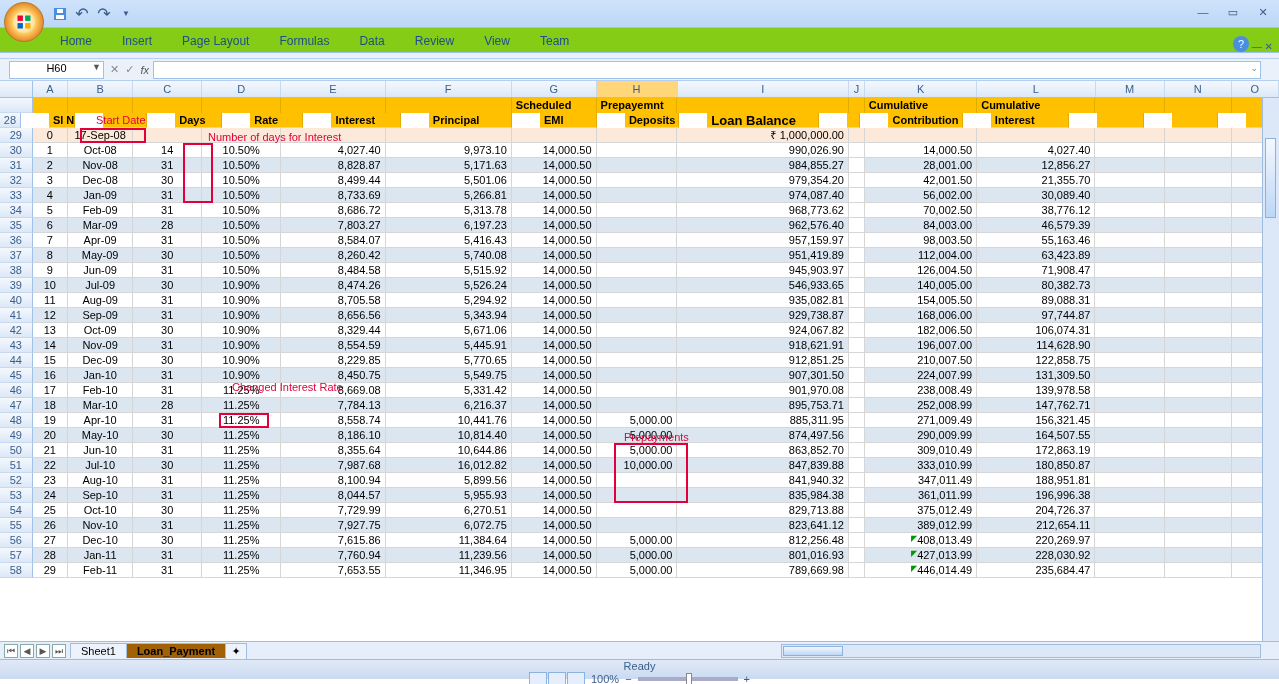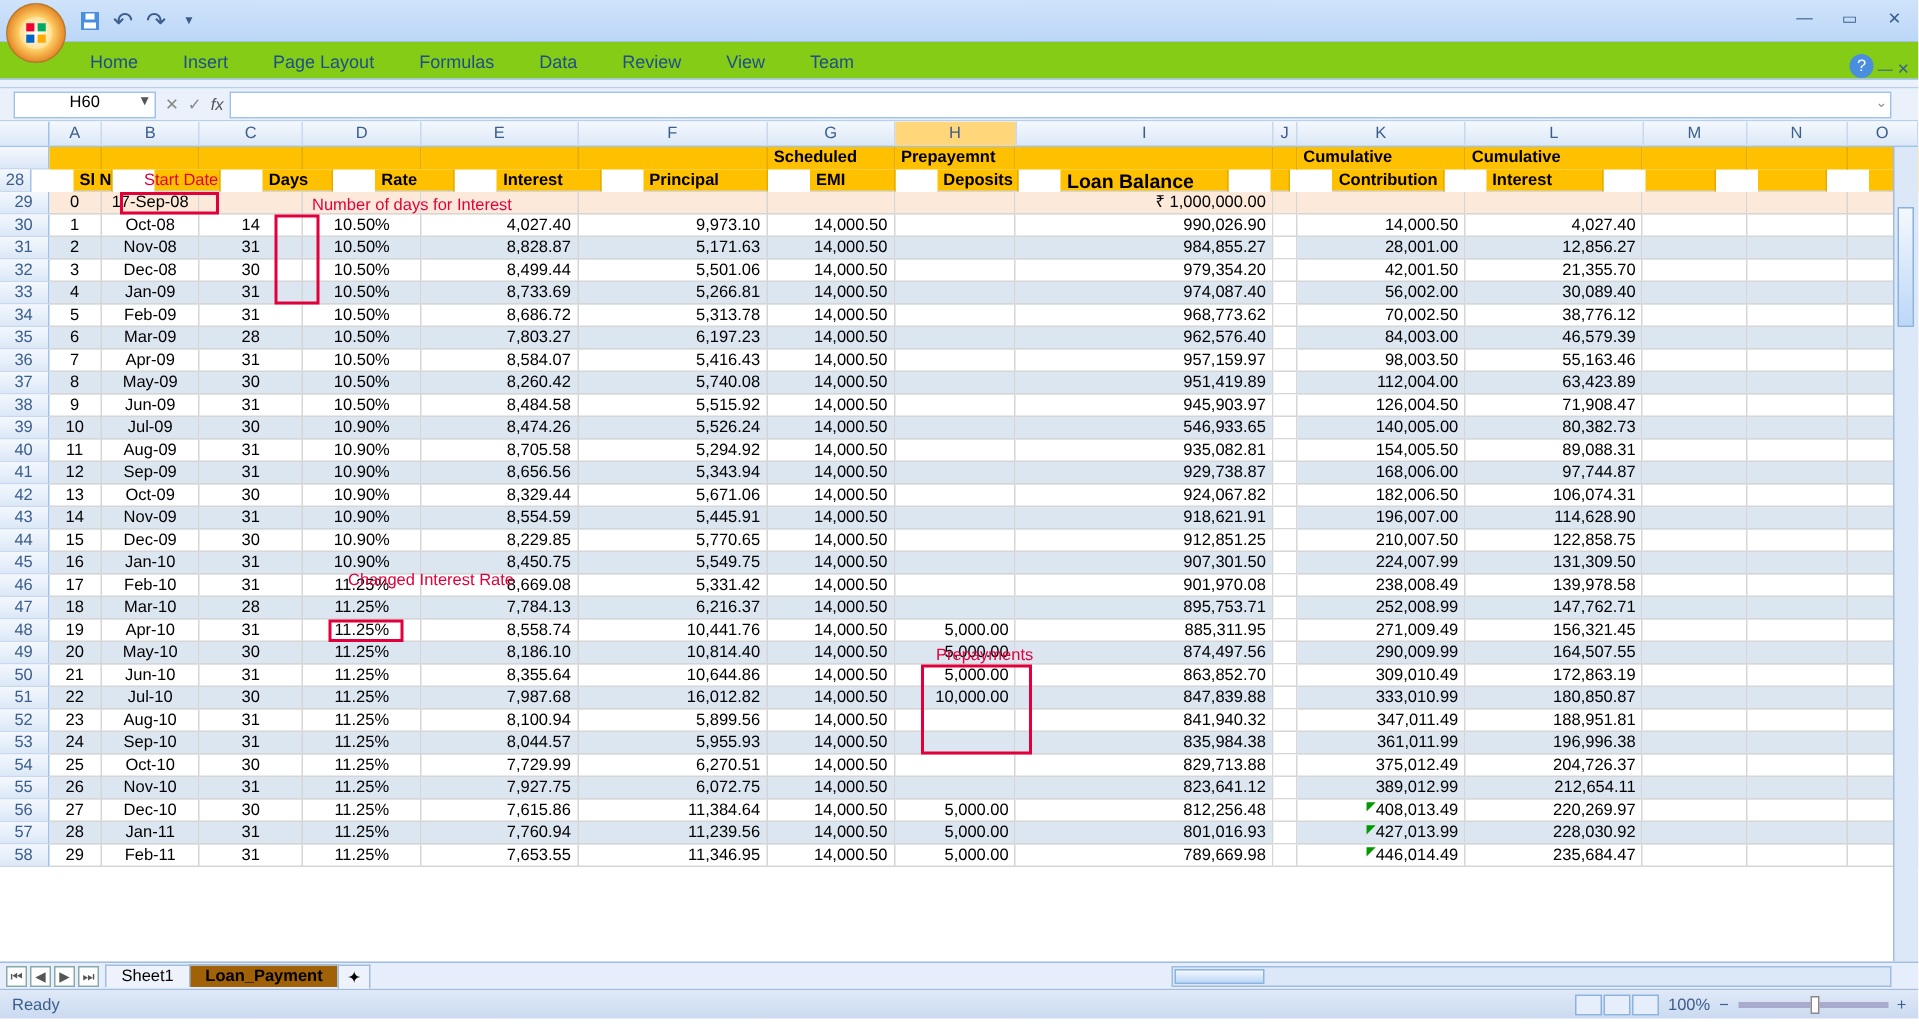--- a/index.html
+++ b/index.html
@@ -63,21 +63,21 @@
 
 .sheet-tabs { height:18px; background:#e6eefc; border-top:1px solid #a0bde0; display:flex; align-items:center; font-size:11px; position:relative;}
 .sheet-nav { display:flex; gap:2px; margin:0 4px;}
 .sheet-nav div { width:14px; height:14px; border:1px solid #8aa; background:#fff; font-size:9px; text-align:center; line-height:12px; color:#555; cursor:pointer;}
 .stab { padding:1px 10px; background:#eef3fb; border:1px solid #a0bde0; border-bottom:none; margin-right:-1px; cursor:pointer;}
 .stab.active { background:#a16207; font-weight:bold;}
 .hscroll { position:absolute; right:18px; bottom:1px; height:14px; width:480px; background:#dce8f7; border:1px solid #a0bde0;}
 .hscroll .thumb { position:absolute; left:1px; top:1px; height:10px; width:60px; background:linear-gradient(#f4f8fd,#bcd7f7); border:1px solid #8bb3e0;}
 
 
-.statusbar { height:20px; background:linear-gradient(#dfe9f7,#cbdaf1); border-top:1px solid #a0bde0; display:flex; align-items:center; font-size:11px; color:#3b5e8c; padding:0 8px; justify-content:space-between;}
+.statusbar { height:20px; background:linear-gradient(#dfe9f7,#cbdaf1); border-top:1px solid #a0bde0; display:flex; align-items:center; font-size:11px; color:#3b5e8c; padding:0 8px; justify-content:space-between;flex-direction:column;}
 .zoom { display:flex; align-items:center; gap:6px;}
 .zoom .slider { width:100px; height:4px; background:#aac; position:relative;}
 .zoom .slider .t { position:absolute; top:-4px; left:48px; width:6px; height:12px; background:#fff; border:1px solid #888;}
 .viewbtns { display:flex; gap:1px;}
 .viewbtns div{ width:18px; height:14px; border:1px solid #8bb3e0; background:#e6eefc; cursor:pointer;}
 
 
 .vscroll { position:absolute; right:0; top:17px; bottom:0; width:17px; background:#dce8f7; border-left:1px solid #a0bde0;}
 .vscroll .thumb { position:absolute; top:40px; left:2px; width:11px; height:80px; background:linear-gradient(#f4f8fd,#bcd7f7); border:1px solid #8bb3e0;}
 </style>

